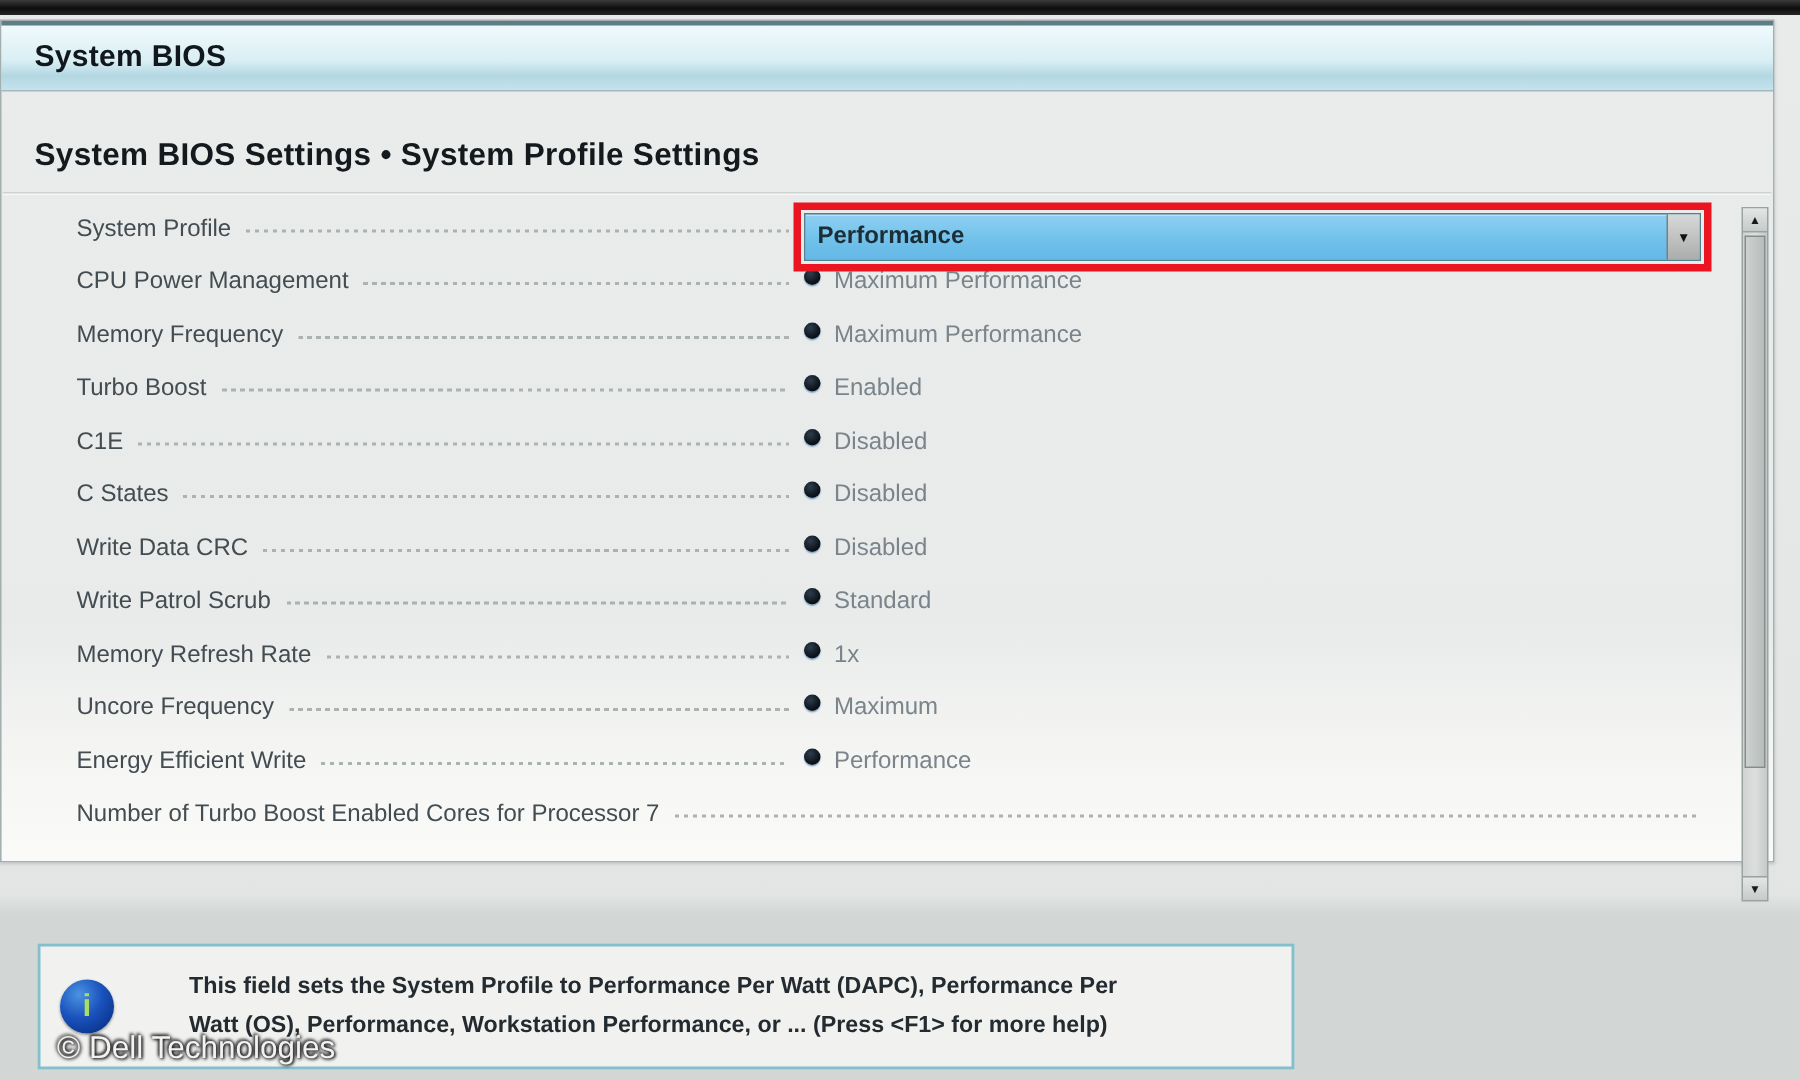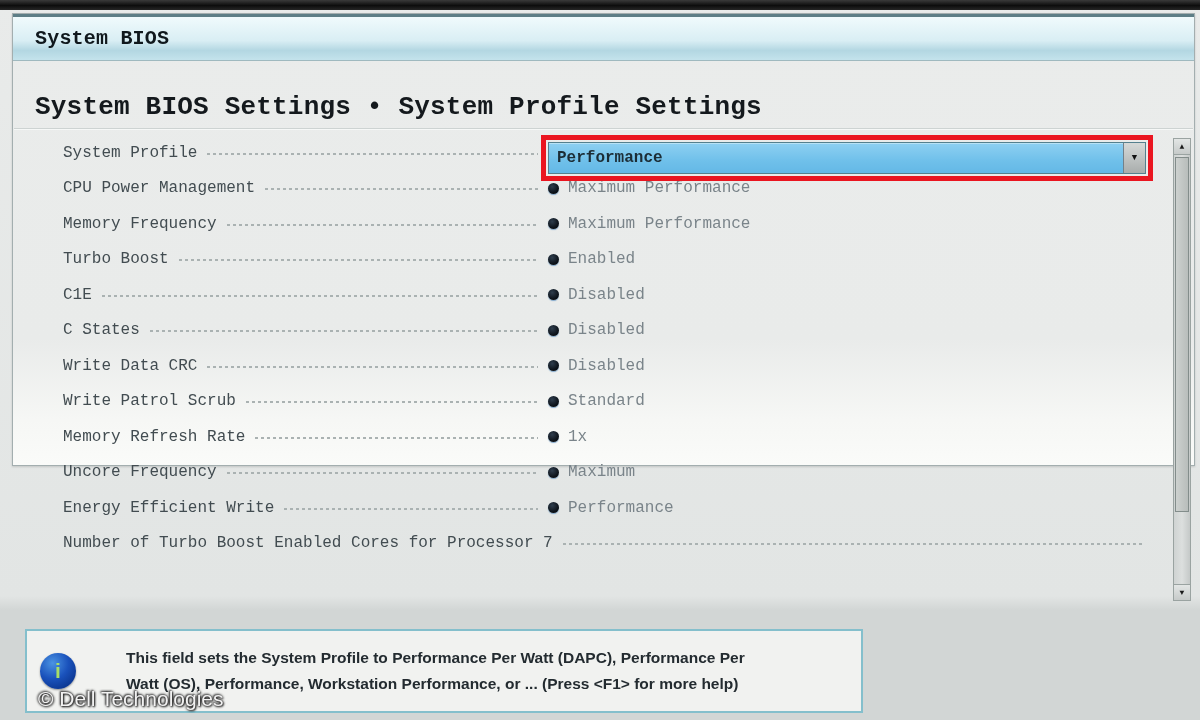--- a/index.html
+++ b/index.html
@@ -8,60 +8,59 @@
     font-family:"Liberation Sans", sans-serif;
     background:linear-gradient(180deg,#e9ebea 0px,#e2e5e4 596px,#d2d6d5 610px,#d2d6d5 100%);
     position:relative;
   }
   .top-bar {
     position:absolute; left:0; top:0; width:1200px; height:10px;
     background:linear-gradient(180deg,#3a3a3a,#0d0d0d 55%,#262626);
   }
   
   .panel {
-    position:absolute; left:12px; top:13px; width:1183px; height:453px;
+    position:absolute; left:0; top:13px; width:1183px; height:562px;
     background:linear-gradient(180deg,#eaeceb 0%,#e9ebea 72%,#f6f7f5 90%,#fafbf9 100%);
     border:1px solid #a3aeaf;
     box-shadow:0 1px 2px rgba(0,0,0,.15);
-    font-family:Liberation Mono, monospace;
   }
   .panel-header {
     position:absolute; left:0; top:0; width:100%; height:47px;
     background:linear-gradient(180deg,#f0fafc 0%,#d9eef4 55%,#b3d7e2 78%,#c4e3ec 100%);
     border-top:3px solid #5d7e86;
     border-bottom:1px solid #9fb9bf;
     display:flex; align-items:center;
   }
   .panel-header-title {
     padding-left:22px; font-size:20px; font-weight:bold; color:#10181d;
     letter-spacing:.2px;
   }
   .page-title {
-    position:absolute; left:22px; top:78px; font-size:26px; font-weight:bold;
+    position:absolute; left:22px; top:78px; font-size:21px; font-weight:bold;
     color:#14191d; letter-spacing:.2px;
   }
   .title-sep {
     position:absolute; left:1px; top:114px; width:calc(100% - 2px); height:2px;
     background:#cdd3d2; border-bottom:1px solid #f6f8f7;
   }
   
   .rows {
     position:absolute; left:0; top:121px; width:1140px;padding-left:12px;
   }
   .row {
     height:35.5px; display:flex; align-items:center;
     padding-left:38px;
   }
   .row-label { font-size:16px; color:#424c51; white-space:nowrap; }
   .leader {
     flex:1; height:2px; margin:2px 10px 0 10px;
     background:repeating-linear-gradient(90deg,#aab2b2 0 3px,transparent 3px 6px);
   }
   .row-value {
-    width:605px; flex-shrink:0; display:flex; align-items:center; gap:9px;
+    width:605px; flex-shrink:0; display:flex; gap:9px;
   }
   .bullet {
     width:11px; height:11px; border-radius:50%;
     background:radial-gradient(circle at 38% 32%,#2e3d4d 0%,#0b1118 65%);
     box-shadow:0 1px 1px #7fa6c9;
     flex-shrink:0;
   }
   .value-text { font-size:16px; color:#7a848a; white-space:nowrap; }
   
   .red-box {

